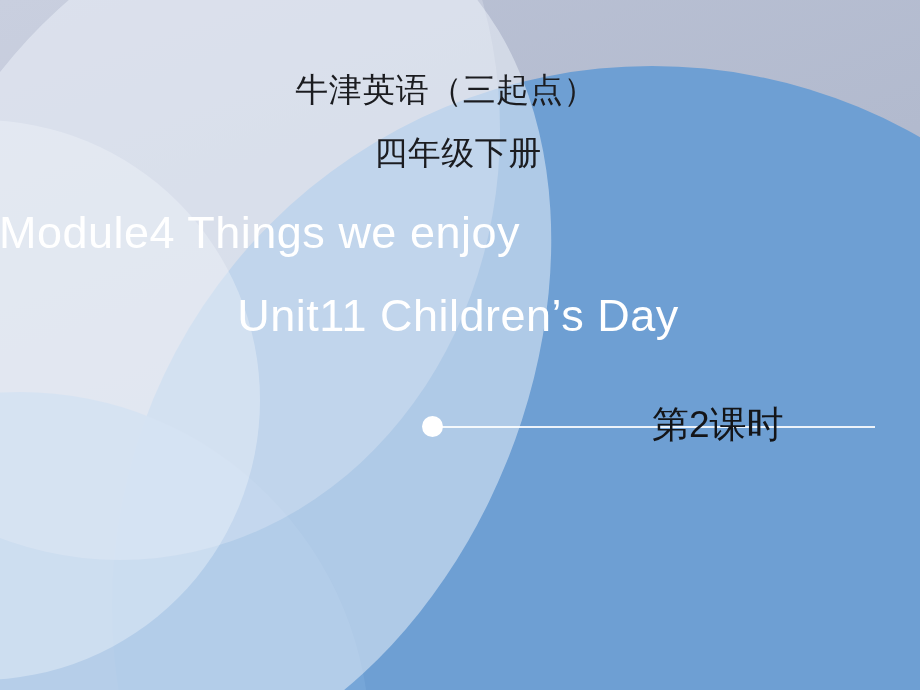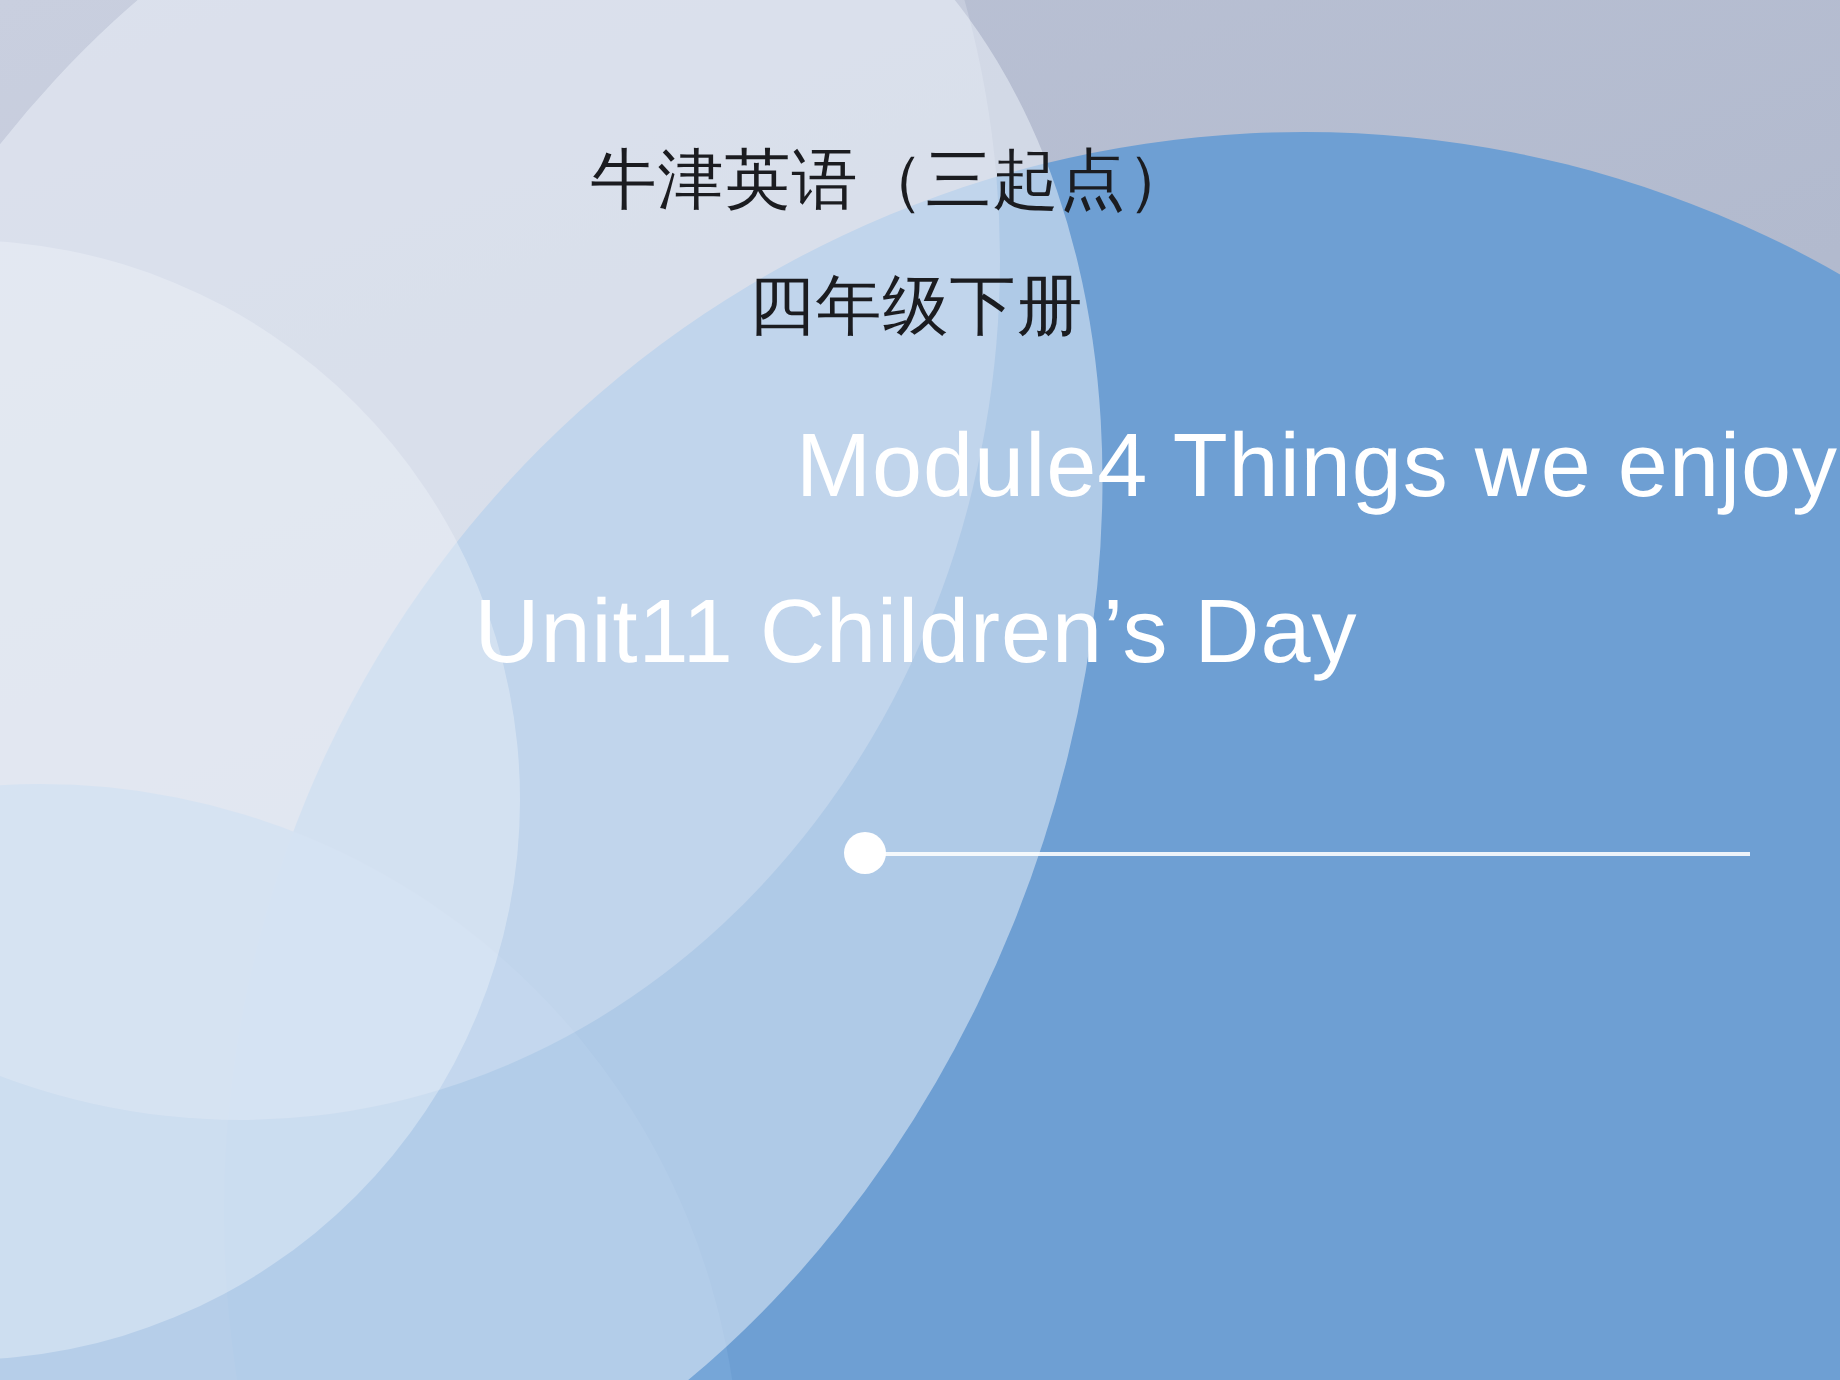--- a/index.html
+++ b/index.html
@@ -99,21 +99,21 @@
   #title-cn-2 {
     left: 0; top: 131px; width: 920px;
     text-align: center;
     font-size: 33px;
     color: #1b1c20;
     transform: translateX(-2px);
   }
 
   #title-module {
     left: 0; top: 207px; width: 920px;
-    text-align: right;
+    text-align: left;
     font-size: 45px;
     color: #ffffff;
     transform: translateX(-1px);
   }
 
   #title-unit {
     left: 0; top: 290px; width: 920px;
     text-align: center;
     font-size: 45px;
     color: #ffffff;
@@ -160,14 +160,15 @@
 
   <div class="txt" id="title-cn-2">四年级下册</div>
 
   <div class="txt" id="title-module">Module4 Things we enjoy</div>
 
   <div class="txt" id="title-unit">Unit11 Children’s Day</div>
 
   <div class="shape" id="bullet-dot"></div>
   <div class="shape" id="bullet-rule"></div>
 
+  <div class="txt" id="lesson-label">第2课时</div>
 
 </div>
 
 </body></html>

